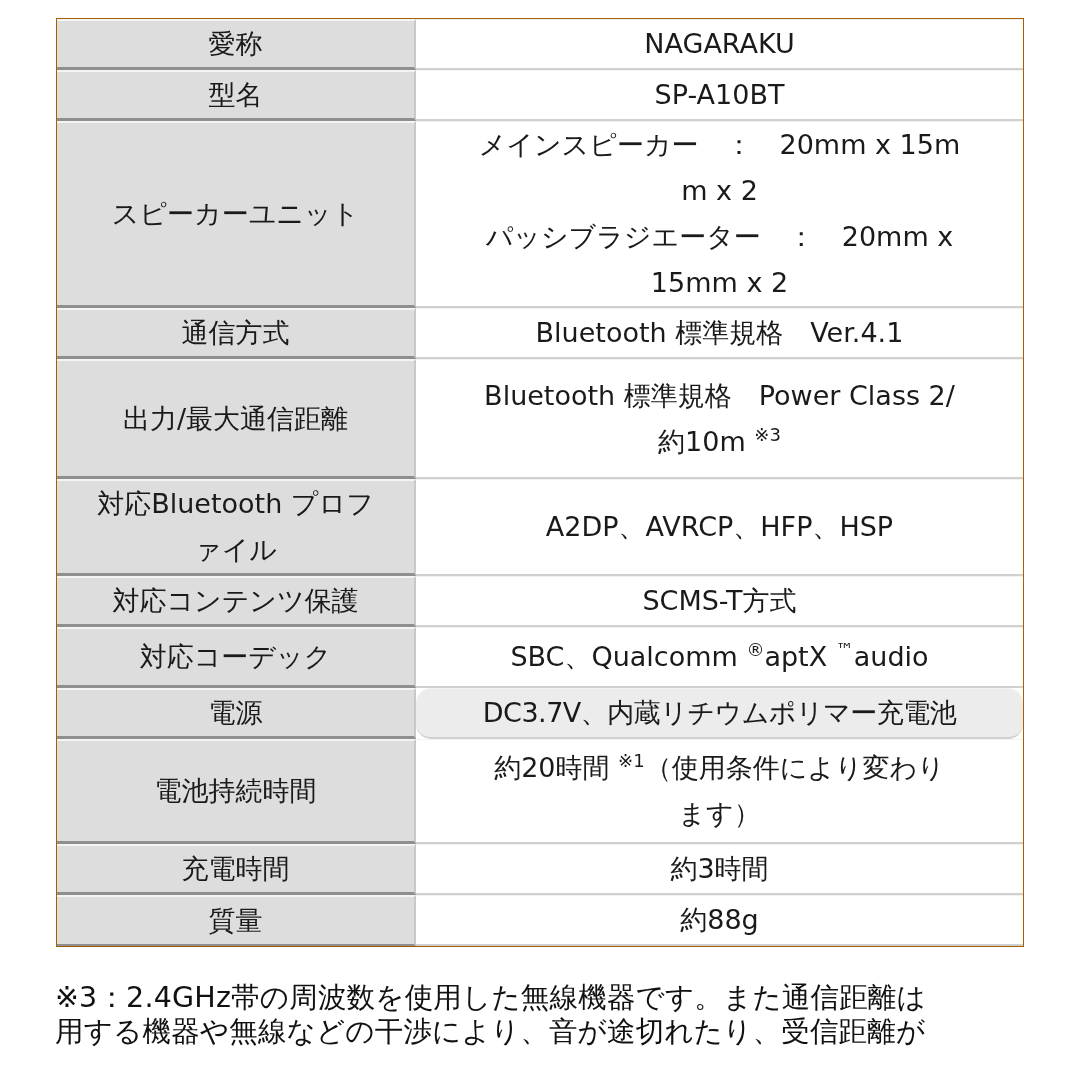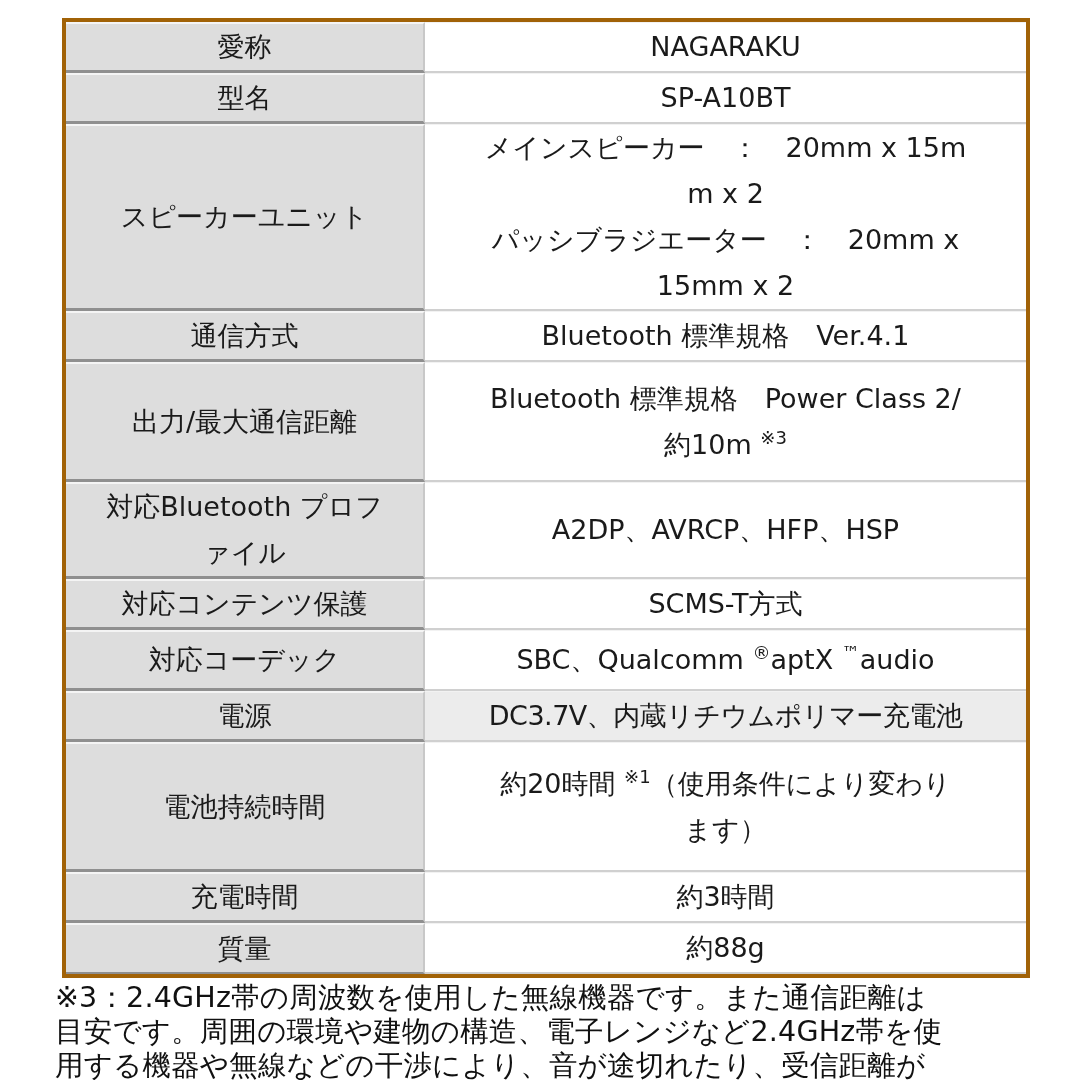--- a/index.html
+++ b/index.html
@@ -1,28 +1,28 @@
 <!DOCTYPE html>
 <html><head>
 <meta charset="utf-8">
 <style>
   html, body { margin: 0; padding: 0; background: #ffffff; }
   body { width: 1080px; height: 1080px; overflow: hidden; position: relative;
          font-family: "DejaVu Sans", "Liberation Sans", sans-serif; color: #1a1a1a; }
-  .spec-table { position: absolute; left: 62px; top: 18px; width: 968px;
+  .spec-table { position: absolute; left: 56px; top: 18px; width: 968px;
                 border-collapse: separate; border-spacing: 0;
-                border: 4px solid #a16207; box-sizing: border-box; }
+                border: 1px solid #a16207; box-sizing: border-box; }
   .spec-table td { font-size: 27px; line-height: 46px; text-align: center;
                    vertical-align: middle; padding: 0 6px; box-sizing: border-box; }
   .spec-table td.label { width: 359px; background: #dddddd;
                          border-bottom: 3px solid #8f8f8f; border-right: 2px solid #c8c8c8;
                          border-top: 2px solid #f4f4f4; }
   .spec-table td.value { background: #ffffff; border-bottom: 2px solid #d0d0d0;
                          border-top: 1px solid #f2f2f2; margin-left: 16px; }
-  .spec-table td.value.shaded { background: #ececec; }
+  .spec-table td.value.shaded { background: #ececec; border-radius: 15px; }
   .spec-table tr:last-child td { border-bottom-width: 2px; }
   sup { font-size: 18px; vertical-align: 10px; line-height: 0; }
   .note { position: absolute; left: 55px; top: 981px; width: 980px;
           font-size: 28.5px; line-height: 34px; color: #111; letter-spacing: 0.2px; }
 </style>
 </head>
 <body>
 
 <table class="spec-table">
   <tbody>
@@ -66,35 +66,34 @@
       <td class="value">SCMS-T方式</td>
     </tr>
     <tr style="height:61px">
       <td class="label">対応コーデック</td>
       <td class="value"><span>SBC、Qualcomm </span><sup>®</sup><span>aptX </span><sup>™</sup><span>audio</span></td>
     </tr>
     <tr style="height:50px">
       <td class="label">電源</td>
       <td class="value shaded" style="letter-spacing:-0.5px">DC3.7V、内蔵リチウムポリマー充電池</td>
     </tr>
-    <tr style="height:130px">
+    <tr style="height:105px">
       <td class="label">電池持続時間</td>
       <td class="value">
         <div><span>約20時間 </span><sup>※1</sup><span>（使用条件により変わり</span></div>
         <div>ます）</div>
       </td>
     </tr>
     <tr style="height:50px">
       <td class="label">充電時間</td>
       <td class="value">約3時間</td>
     </tr>
     <tr style="height:51px">
       <td class="label">質量</td>
       <td class="value">約88g</td>
     </tr>
   </tbody>
 </table>
 
 <div class="note">
   <div>※3：2.4GHz帯の周波数を使用した無線機器です。また通信距離は</div>
-  <div>目安です。周囲の環境や建物の構造、電子レンジなど2.4GHz帯を使</div>
   <div>用する機器や無線などの干渉により、音が途切れたり、受信距離が</div>
 </div>
 
 </body></html>

